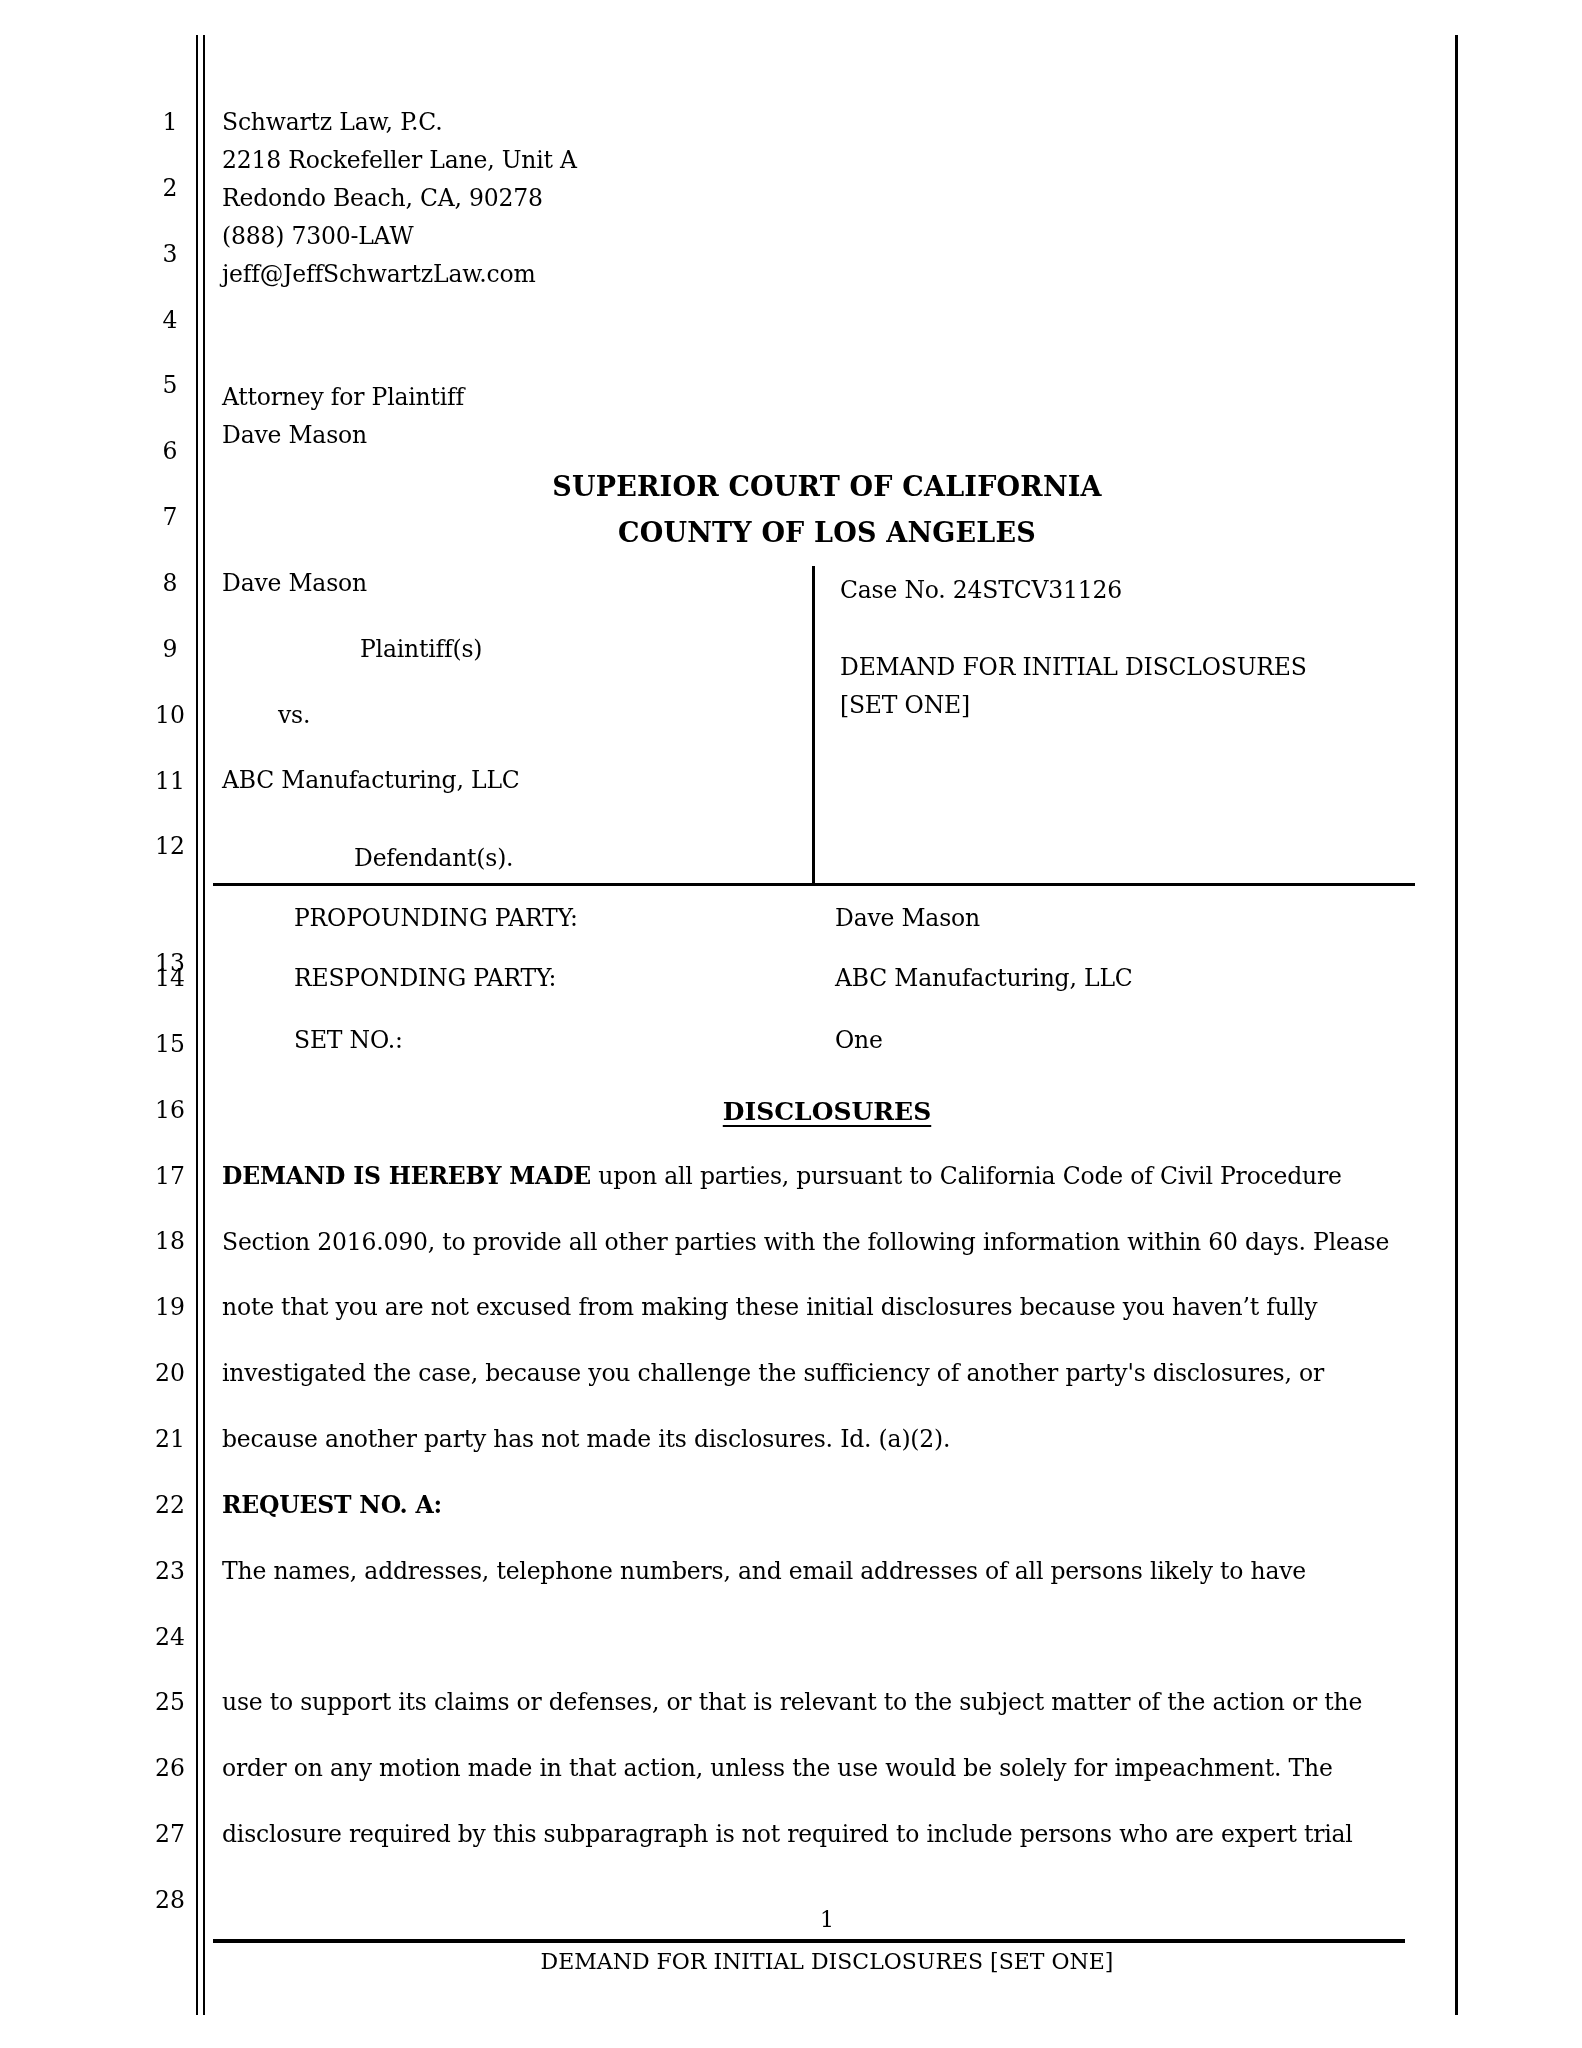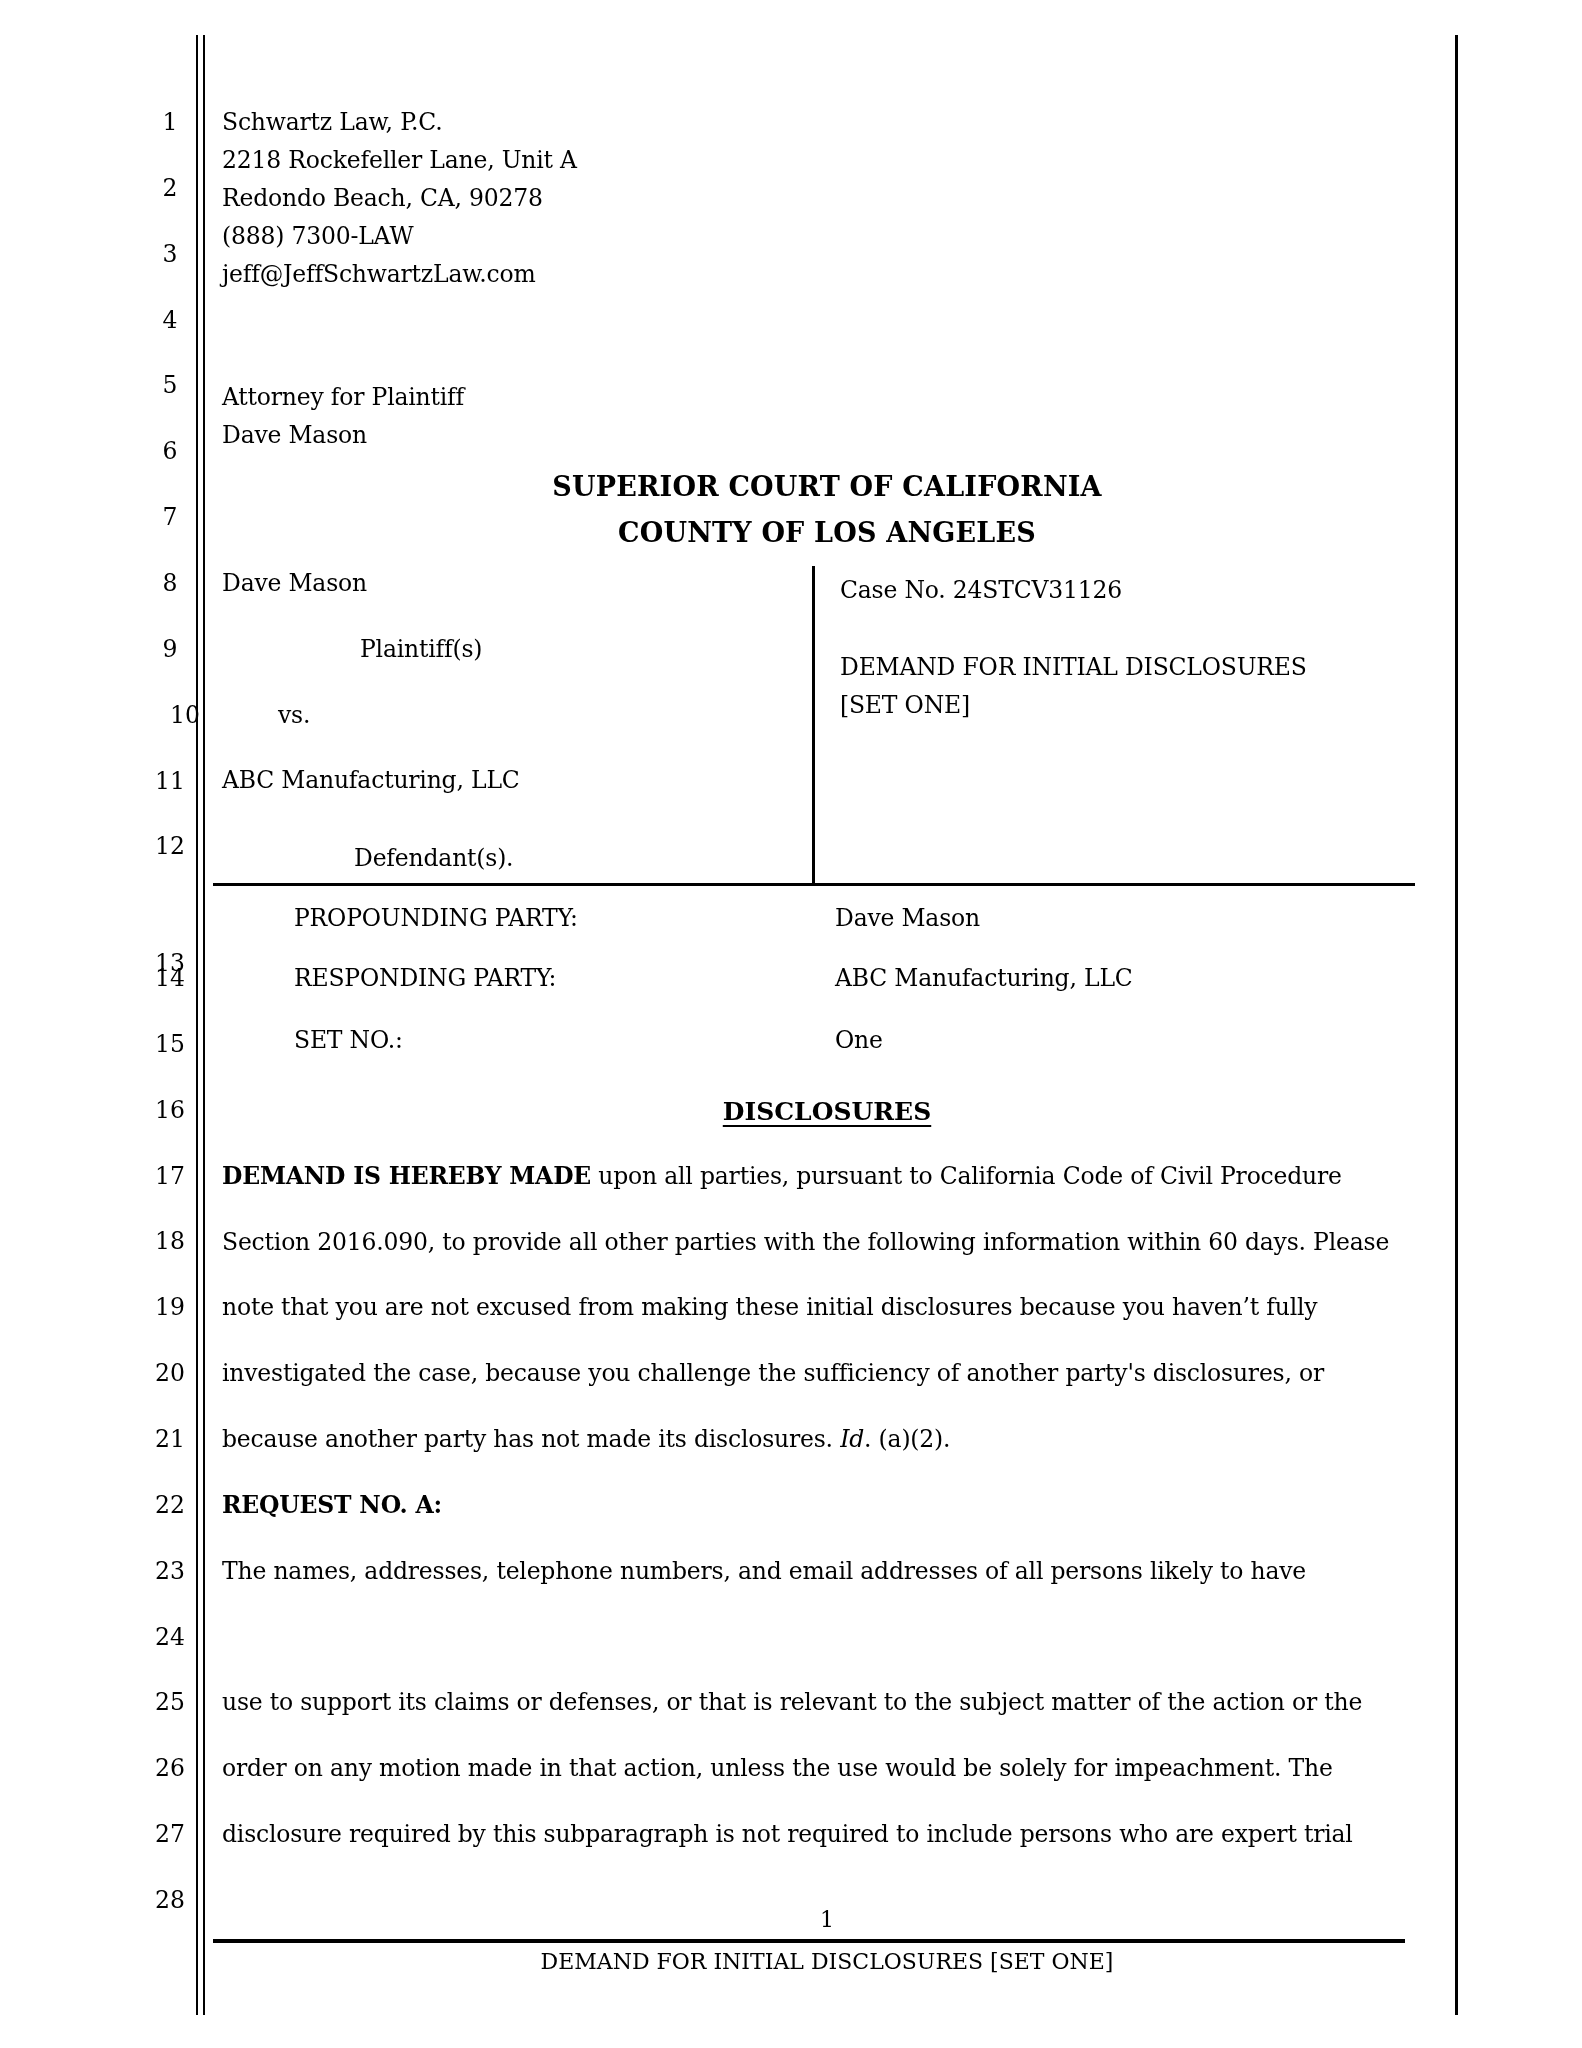--- a/index.html
+++ b/index.html
@@ -47,41 +47,41 @@
   }
   .court-head { font-size: 27px; font-weight: bold; line-height: 46px; height: 46px; letter-spacing: 0.2px; }
   .instr-head {
     font-size: 25px; font-weight: bold;
     line-height: 32px; height: 32px;
     text-decoration: underline;
     text-underline-offset: 5px;
     text-decoration-thickness: 2px;
   }
   .bold { font-weight: bold; }
-  .ital { font-style: italic; }
+  .ital { }
 </style>
 </head>
 <body>
 
 <div class="page">
 
   <div class="rail-left"></div>
   <div class="rail-right"></div>
 
   <div id="line-numbers">
       <div class="ln" style="top: 106px;">1</div>
       <div class="ln" style="top: 171.8px;">2</div>
       <div class="ln" style="top: 237.7px;">3</div>
       <div class="ln" style="top: 303.5px;">4</div>
       <div class="ln" style="top: 369.4px;">5</div>
       <div class="ln" style="top: 435.3px;">6</div>
       <div class="ln" style="top: 501.1px;">7</div>
       <div class="ln" style="top: 566.9px;">8</div>
       <div class="ln" style="top: 632.8px;">9</div>
-      <div class="ln" style="top: 698.6px; text-align: right;">10</div>
+      <div class="ln" style="top: 698.6px;">10</div>
       <div class="ln" style="top: 764.5px;">11</div>
       <div class="ln" style="top: 830.3px;">12</div>
       <div class="ln" style="top: 947px;">13</div>
       <div class="ln" style="top: 962px;">14</div>
       <div class="ln" style="top: 1027.9px;">15</div>
       <div class="ln" style="top: 1093.8px;">16</div>
       <div class="ln" style="top: 1159.6px;">17</div>
       <div class="ln" style="top: 1225.4px;">18</div>
       <div class="ln" style="top: 1291.3px;">19</div>
       <div class="ln" style="top: 1357.1px;">20</div>

